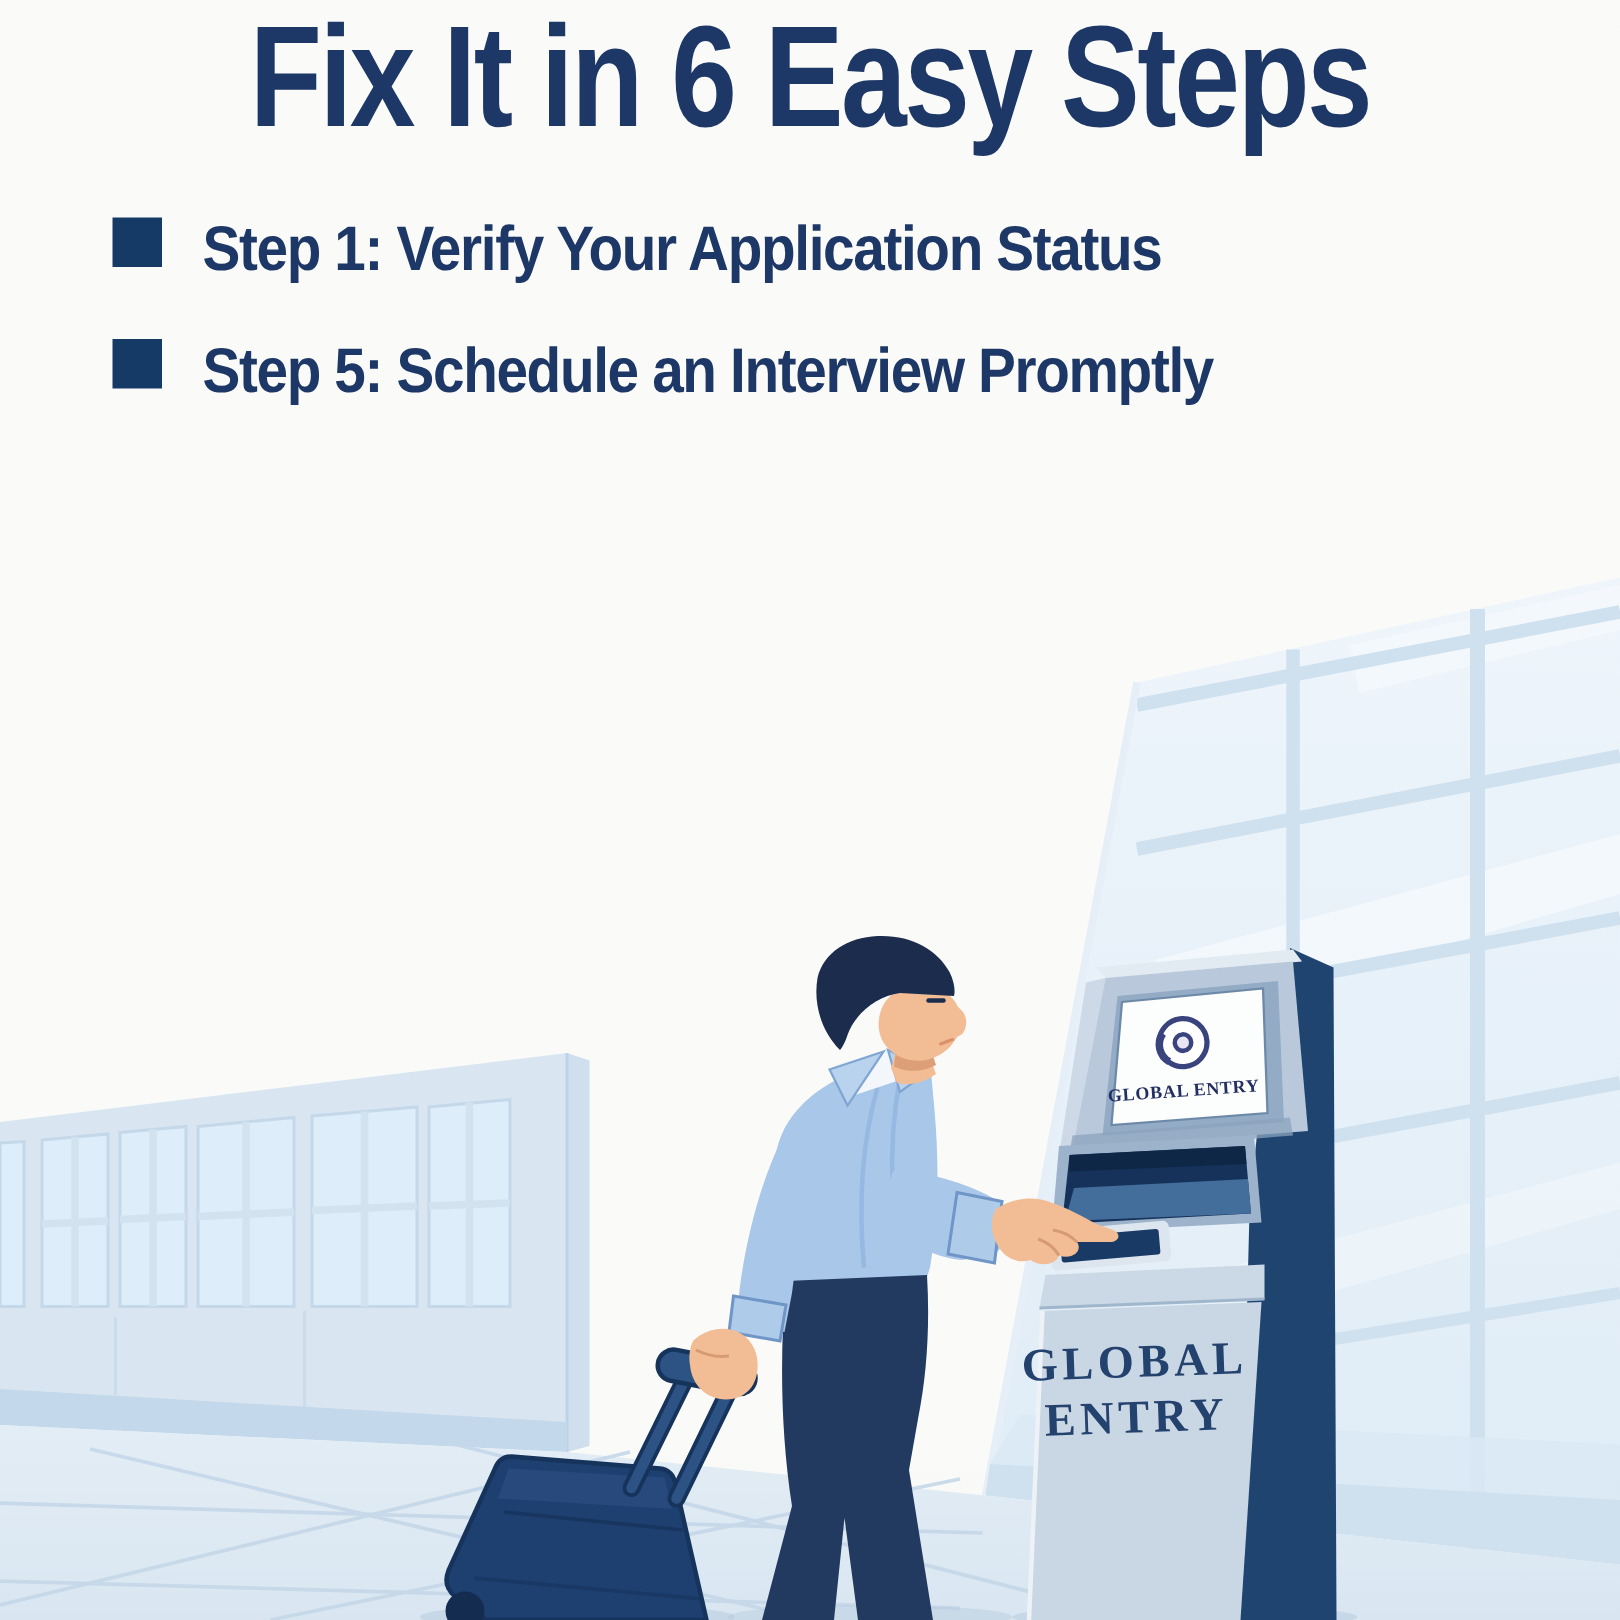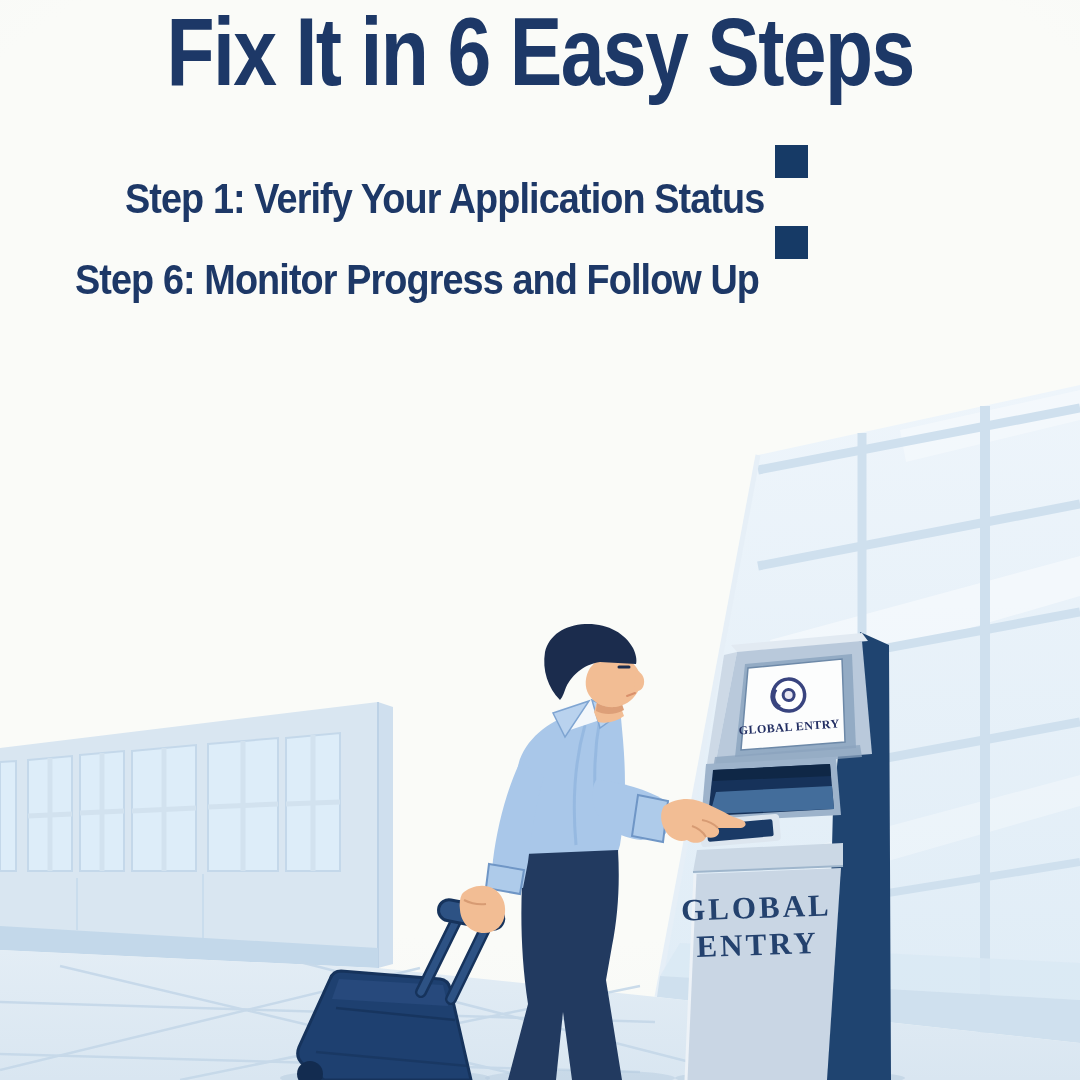--- a/index.html
+++ b/index.html
@@ -8,21 +8,21 @@
     background: radial-gradient(ellipse 120% 90% at 50% 38%, #fafbf8 55%, #f1f4f2 100%);
     font-family:"Liberation Sans", sans-serif;
   }
   .scene { position:absolute; inset:0; }
   .title {
     position:absolute; top:2px; left:0; width:100%; margin:0; text-align:center;
     font-weight:bold; font-size:96px; line-height:1.04; color:#1d3867;
     letter-spacing:-2px; transform:scaleX(.82); transform-origin:50% 0; white-space:nowrap;
   }
   .steps { position:absolute; top:145px; left:75px; margin:0; padding:0; list-style:none; }
-  .step  { display:flex; align-items:flex-end; height:81px;flex-direction:column; }
+  .step  { display:flex; align-items:flex-start; height:81px; }
   .bullet{ width:33px; height:33px; background:#163a66; margin-right:27px; flex:none; }
   .label {
     font-weight:bold; font-size:42px; line-height:1; color:#1d3867;
     letter-spacing:-1px; transform:scaleX(.9); transform-origin:0 50%; white-space:nowrap;
   }
   svg text { user-select:none; }
 </style>
 </head>
 <body>
 
@@ -178,16 +178,16 @@
 
   <h1 class="title">Fix It in 6 Easy Steps</h1>
 
   <ul class="steps">
     <li class="step">
       <span class="bullet"></span>
       <span class="label">Step 1: Verify Your Application Status</span>
     </li>
     <li class="step">
       <span class="bullet"></span>
-      <span class="label">Step 6: Monitor Progress and Follow Up</span>
+      <span class="label">Step 5: Schedule an Interview Promptly</span>
     </li>
   </ul>
 </div>
 
 </body></html>

